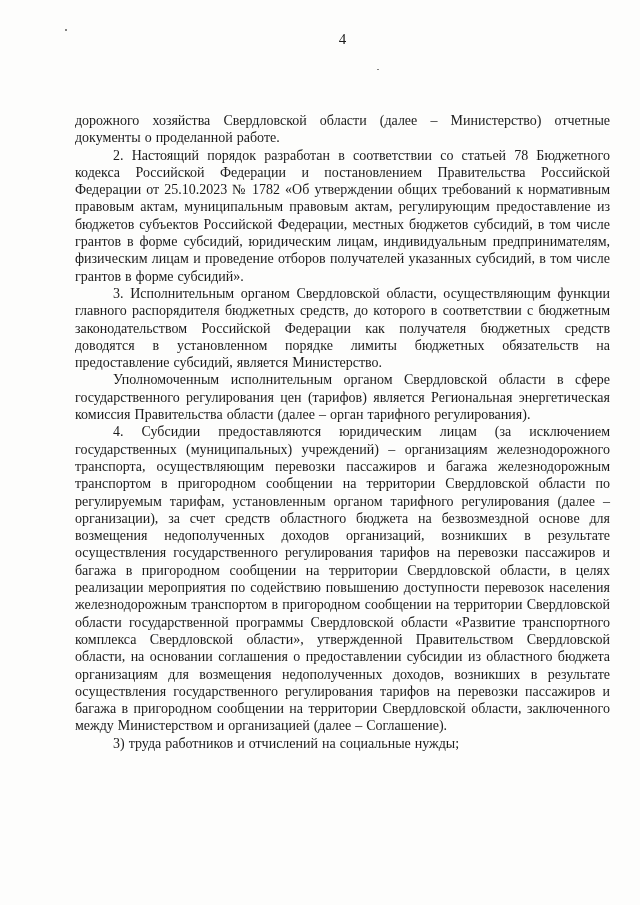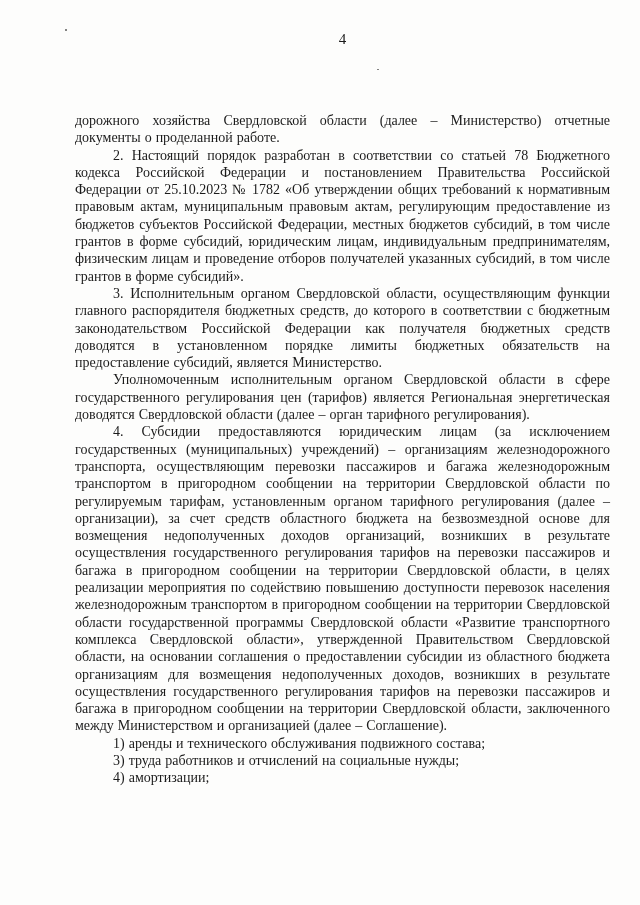--- a/index.html
+++ b/index.html
@@ -62,20 +62,18 @@
 
   <span class="scan-dot d1"></span>
   <span class="scan-dot d2"></span>
 
   <div class="page-number">4</div>
 
   <div class="doc-body">
     <p class="no-indent">дорожного хозяйства Свердловской области (далее – Министерство) отчетные документы о проделанной работе.</p>
     <p>2. Настоящий порядок разработан в соответствии со статьей 78 Бюджетного кодекса Российской Федерации и постановлением Правительства Российской Федерации от 25.10.2023 № 1782 «Об утверждении общих требований к нормативным правовым актам, муниципальным правовым актам, регулирующим предоставление из бюджетов субъектов Российской Федерации, местных бюджетов субсидий, в том числе грантов в форме субсидий, юридическим лицам, индивидуальным предпринимателям, физическим лицам и проведение отборов получателей указанных субсидий, в том числе грантов в форме субсидий».</p>
     <p>3. Исполнительным органом Свердловской области, осуществляющим функции главного распорядителя бюджетных средств, до которого в соответствии с бюджетным законодательством Российской Федерации как получателя бюджетных средств доводятся в установленном порядке лимиты бюджетных обязательств на предоставление субсидий, является Министерство.</p>
-    <p>Уполномоченным исполнительным органом Свердловской области в сфере государственного регулирования цен (тарифов) является Региональная энергетическая доводятся Свердловской области (далее – орган тарифного регулирования).</p>
+    <p>Уполномоченным исполнительным органом Свердловской области в сфере государственного регулирования цен (тарифов) является Региональная энергетическая комиссия Правительства области (далее – орган тарифного регулирования).</p>
     <p>4. Субсидии предоставляются юридическим лицам (за исключением государственных (муниципальных) учреждений) – организациям железнодорожного транспорта, осуществляющим перевозки пассажиров и багажа железнодорожным транспортом в пригородном сообщении на территории Свердловской области по регулируемым тарифам, установленным органом тарифного регулирования (далее – организации), за счет средств областного бюджета на безвозмездной основе для возмещения недополученных доходов организаций, возникших в результате осуществления государственного регулирования тарифов на перевозки пассажиров и багажа в пригородном сообщении на территории Свердловской области, в целях реализации мероприятия по содействию повышению доступности перевозок населения железнодорожным транспортом в пригородном сообщении на территории Свердловской области государственной программы Свердловской области «Развитие транспортного комплекса Свердловской области», утвержденной Правительством Свердловской области, на основании соглашения о предоставлении субсидии из областного бюджета организациям для возмещения недополученных доходов, возникших в результате осуществления государственного регулирования тарифов на перевозки пассажиров и багажа в пригородном сообщении на территории Свердловской области, заключенного между Министерством и организацией (далее – Соглашение).</p>
-    <p>1) аренды и технического обслуживания подвижного состава;</p>
     <p>3) труда работников и отчислений на социальные нужды;</p>
-    <p>4) амортизации;</p>
   </div>
 
 </div>
 
 </body></html>

